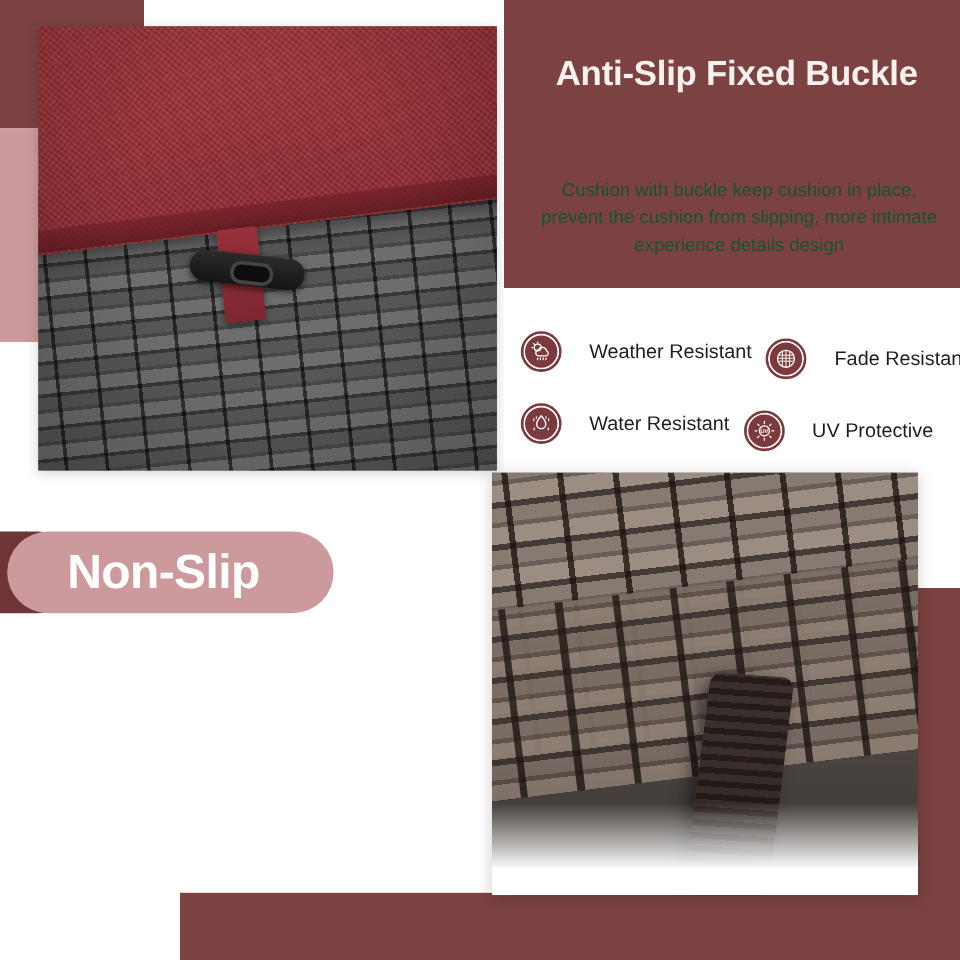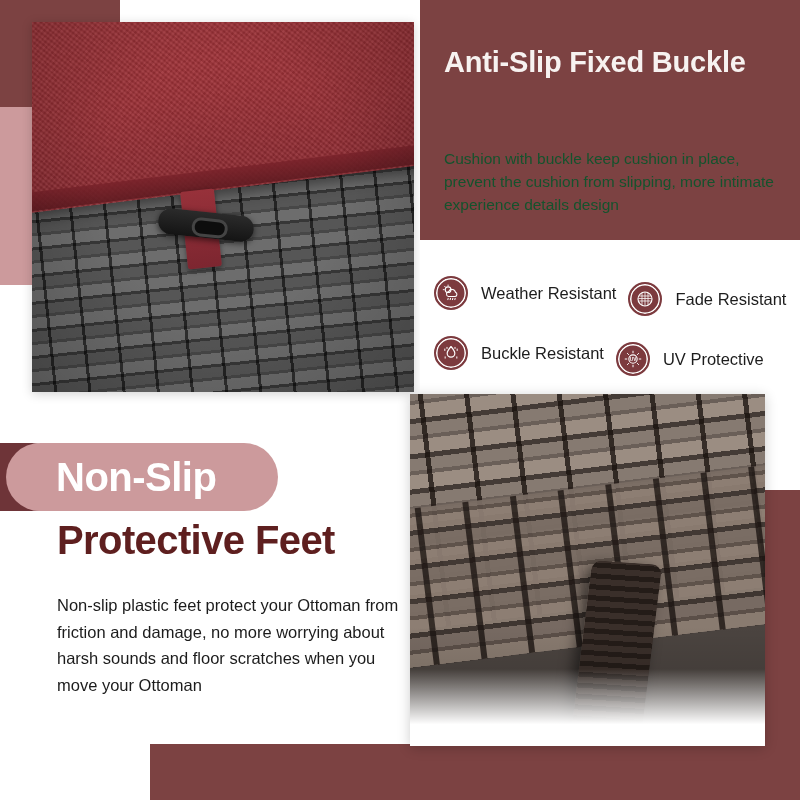--- a/index.html
+++ b/index.html
@@ -2,21 +2,21 @@
 <html><head>
 <meta charset="utf-8">
 <style>
   html,body{margin:0;padding:0;}
   body{
     width:800px;height:800px;overflow:hidden;
     background:#ffffff;
     font-family:"Liberation Sans", sans-serif;
     -webkit-font-smoothing:antialiased;
   }
-  #page{position:relative;width:800px;height:800px;overflow:hidden;background:#fff;}
+  #page{position:relative;width:800px;height:800px;overflow:hidden;background:#fff;text-align:center;}
 
   
   .bg-maroon-topleft{
     position:absolute;left:0;top:0;width:120px;height:107px;
     background:#7C4242;
   }
   .bg-rose-left{
     position:absolute;left:0;top:107px;width:62px;height:178px;
     background:#CC9A9C;
   }
@@ -112,21 +112,21 @@
     position:absolute;left:420px;top:240px;width:380px;height:155px;
     background:#ffffff;
   }
   .badge-row{
     position:absolute;left:0;width:380px;height:50px;
     display:flex;align-items:center;
   }
   .badge-row.r1{top:28px;}
   .badge-row.r2{top:88px;}
   .badge{
-    display:flex;align-items:center;gap:13px;
+    display:flex;align-items:center;gap:23px;
   }
   .badge.b-a{margin-left:14px;}
   .badge.b-b{margin-left:12px;margin-top:12px;}
   .badge-ico{
     width:30px;height:30px;border-radius:50%;
     background:#7C3A3E;
     border:2px solid #7C3A3E;
     box-shadow:0 0 0 1.5px #ffffff inset;
     display:flex;align-items:center;justify-content:center;
     flex:0 0 auto;
@@ -290,21 +290,21 @@
             <g stroke="#fff" stroke-width="1.2" stroke-linecap="round">
               <line x1="4.6" y1="7.2" x2="4.6" y2="9"></line>
               <line x1="7.2" y1="5.2" x2="7.2" y2="6.6"></line>
               <line x1="16.8" y1="5.2" x2="16.8" y2="6.6"></line>
               <line x1="19.4" y1="7.2" x2="19.4" y2="9"></line>
               <line x1="5" y1="16.6" x2="5" y2="18.2"></line>
               <line x1="19" y1="16.6" x2="19" y2="18.2"></line>
             </g>
           </svg>
         </span>
-        <span class="badge-label">Buckle Resistant</span>
+        <span class="badge-label">Water Resistant</span>
       </div>
 
       <div class="badge b-b">
         <span class="badge-ico">
           <svg width="20" height="20" viewBox="0 0 24 24">
             <circle cx="12" cy="12" r="5" fill="none" stroke="#fff" stroke-width="1.3"></circle>
             <g stroke="#fff" stroke-width="1.2" stroke-linecap="round">
               <line x1="12" y1="2.6" x2="12" y2="4.6"></line>
               <line x1="12" y1="19.4" x2="12" y2="21.4"></line>
               <line x1="2.6" y1="12" x2="4.6" y2="12"></line>
@@ -330,16 +330,14 @@
     <div class="pb-shadow"></div>
     <div class="pb-floor"></div>
   </div>
 
   <div class="pill-wrap">
     <div class="pill-circle"></div>
     <div class="pill"></div>
     <div class="pill-text">Non-Slip</div>
   </div>
 
-  <div class="heading-2">Protective Feet</div>
-  <div class="para-2">Non-slip plastic feet protect your Ottoman from friction and damage, no more worrying about harsh sounds and floor scratches when you move your Ottoman</div>
 
 </div>
 
 </body></html>

